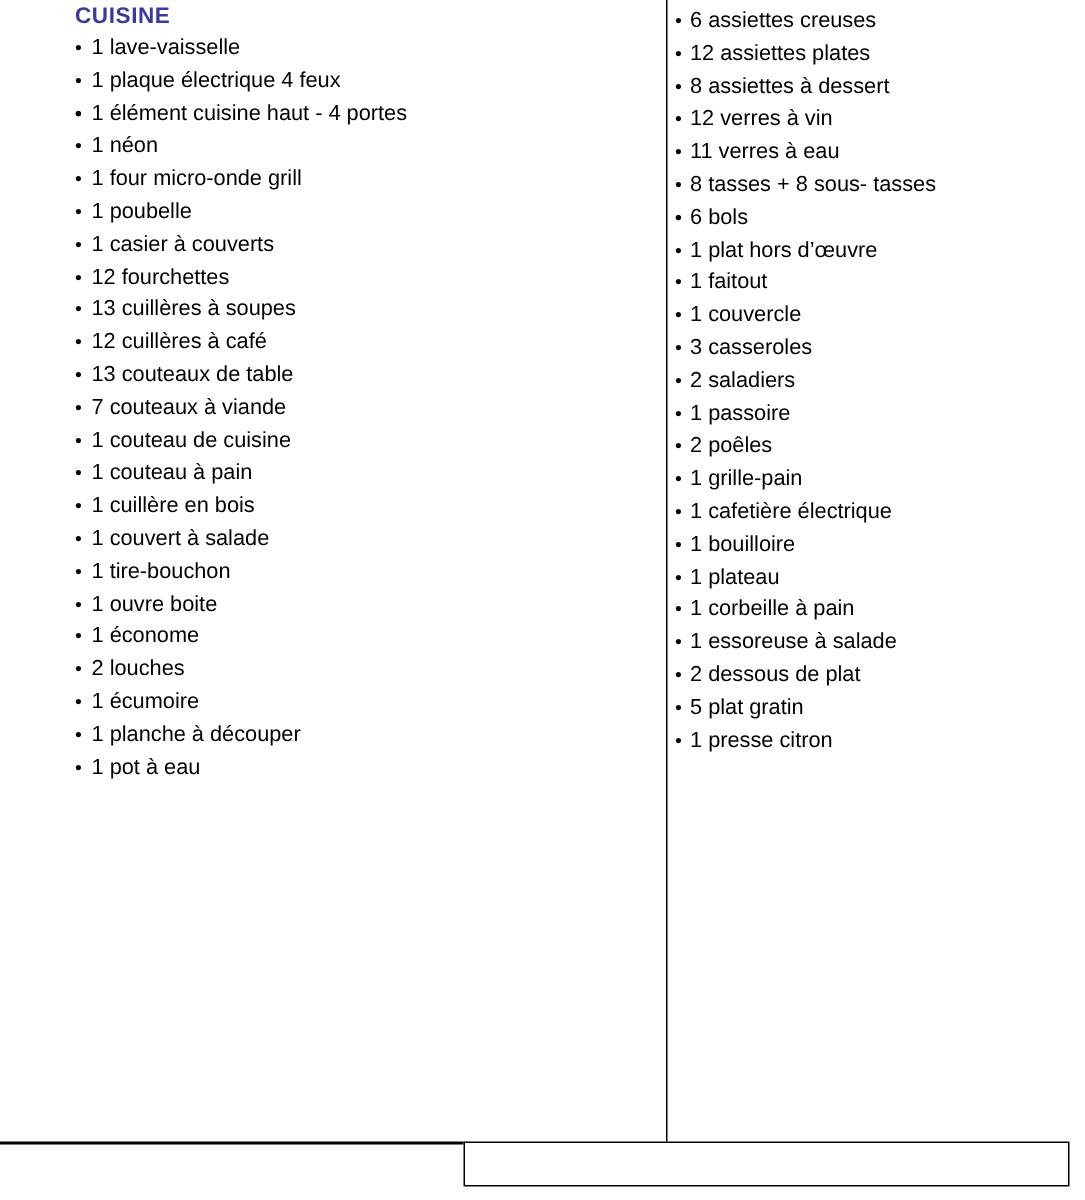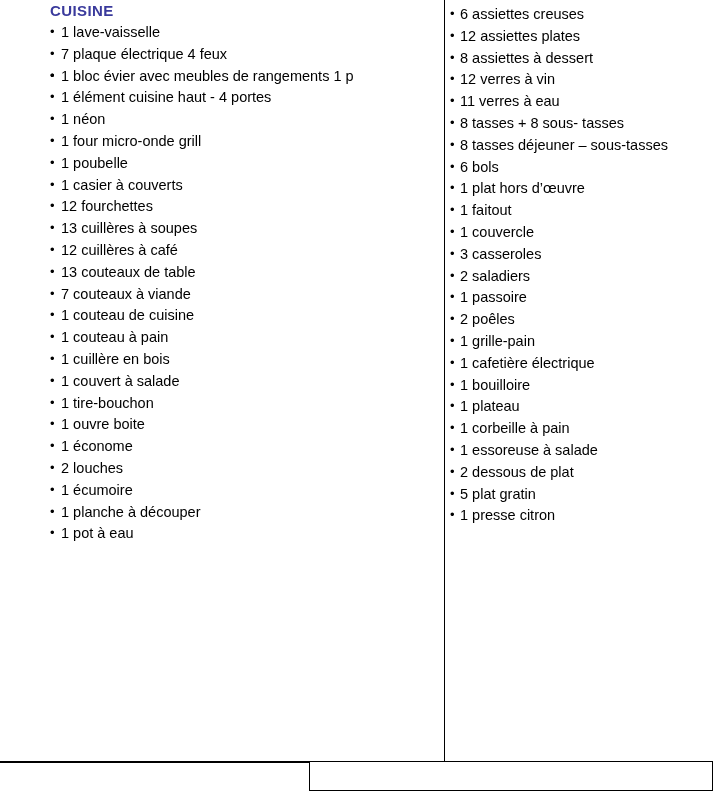--- a/index.html
+++ b/index.html
@@ -107,23 +107,23 @@
 <body>
 
 <div id="page">
 
   <div class="col-divider"></div>
 
   <div class="column col-left">
     <div class="section-title">CUISINE</div>
     <ul class="items" id="left-list">
         <li><span class="bullet">•</span><span>1 lave-vaisselle</span></li>
-        <li><span class="bullet">•</span><span>7 plaque électrique 4 feux</span></li>
+        <li><span class="bullet">•</span><span>1 plaque électrique 4 feux</span></li>
         <li><span class="bullet">•</span></li>
-        <li><span class="bullet">•</span><span>1 bloc évier avec meubles de rangements 1 p</span></li>
+        <li><span class="bullet">•</span></li>
         <li><span class="bullet">•</span><span>1 élément cuisine haut  -  4 portes</span></li>
         <li><span class="bullet">•</span><span>1 néon</span></li>
         <li><span class="bullet">•</span><span>1 four micro-onde grill</span></li>
         <li><span class="bullet">•</span><span>1 poubelle</span></li>
         <li><span class="bullet">•</span><span>1 casier à couverts</span></li>
         <li><span class="bullet">•</span><span>12 fourchettes</span></li>
         <li><span class="bullet">•</span><span>13 cuillères à soupes</span></li>
         <li><span class="bullet">•</span><span>12 cuillères à café</span></li>
         <li><span class="bullet">•</span><span>13 couteaux de table</span></li>
         <li><span class="bullet">•</span><span>7 couteaux à viande</span></li>
@@ -142,21 +142,21 @@
   </div>
 
   <div class="column col-right">
     <ul class="items" id="right-list">
         <li><span class="bullet">•</span><span>6 assiettes creuses</span></li>
         <li><span class="bullet">•</span><span>12 assiettes plates</span></li>
         <li><span class="bullet">•</span><span>8 assiettes à dessert</span></li>
         <li><span class="bullet">•</span><span>12 verres à vin</span></li>
         <li><span class="bullet">•</span><span>11 verres à eau</span></li>
         <li><span class="bullet">•</span><span>8 tasses + 8 sous- tasses</span></li>
-        <li><span class="bullet">•</span><span>8 tasses déjeuner – sous-tasses</span></li>
+        <li><span class="bullet">•</span></li>
         <li><span class="bullet">•</span><span>6 bols</span></li>
         <li><span class="bullet">•</span><span>1 plat hors d’œuvre</span></li>
         <li><span class="bullet">•</span><span>1 faitout</span></li>
         <li><span class="bullet">•</span><span>1 couvercle</span></li>
         <li><span class="bullet">•</span><span>3 casseroles</span></li>
         <li><span class="bullet">•</span><span>2 saladiers</span></li>
         <li><span class="bullet">•</span><span>1 passoire</span></li>
         <li><span class="bullet">•</span><span>2 poêles</span></li>
         <li><span class="bullet">•</span><span>1 grille-pain</span></li>
         <li><span class="bullet">•</span><span>1 cafetière électrique</span></li>

